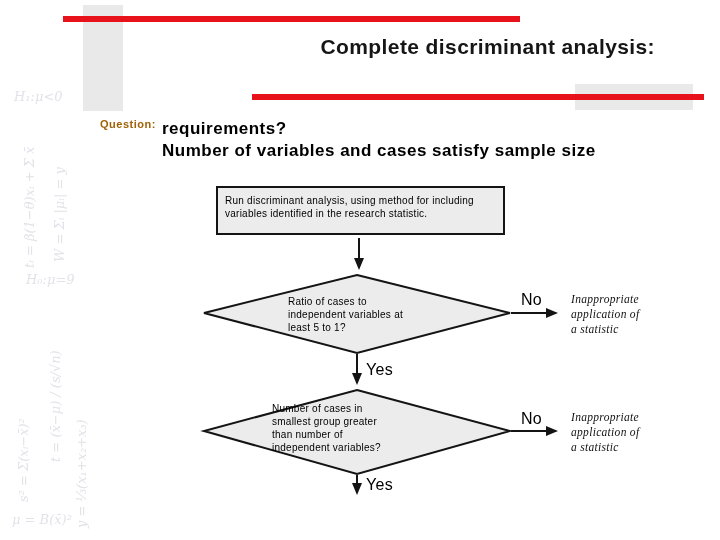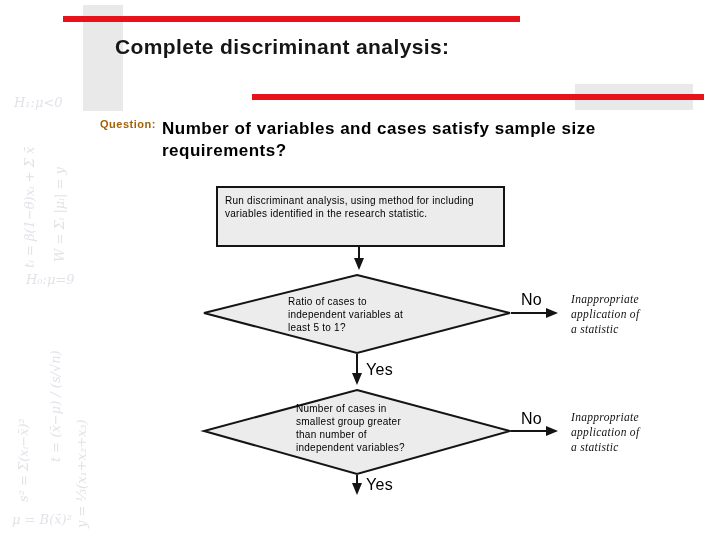--- a/index.html
+++ b/index.html
@@ -15,71 +15,71 @@
   }
   .wm.rot { transform:rotate(-90deg); transform-origin:0 0; }
   
   .gray-bar-v { position:absolute; left:83px; top:5px; width:40px; height:106px; background:#e9e9e9; }
   .gray-block { position:absolute; left:575px; top:84px; width:118px; height:26px; background:#e9e9e9; }
   .red-line { position:absolute; height:6px; background:#e8131a; }
   .red-line.top { left:63px; top:16px; width:457px; }
   .red-line.bottom { left:252px; top:94px; width:452px; }
   
   .title {
-    position:absolute; left:115px; top:34px; width:540px; text-align:left;
+    position:absolute; left:115px; top:34px; width:540px; text-align:right;
     color:#161616; font-size:21px; line-height:25px; font-weight:600; letter-spacing:0.4px;
   }
   
   .q-label { position:absolute; left:100px; top:118px; font-size:11px; font-weight:600; letter-spacing:0.5px; color:#a16207; }
   .q-text  { position:absolute; left:162px; top:118px; font-size:17px; font-weight:600; letter-spacing:0.5px; color:#000; line-height:22px; }
   
   .flow-svg { position:absolute; left:0; top:0; width:720px; height:540px; }
   .pbox {
-    position:absolute; left:216px; top:186px; width:289px; height:61px;
+    position:absolute; left:216px; top:186px; width:289px; height:49px;
     background:#ececec; border:2px solid #141414; padding:6px 0 0 7px;
     font-size:10px; line-height:13px; letter-spacing:0.25px; color:#000;
   }
   .pbox div { white-space:nowrap; }
   .dtext {
     position:absolute; font-size:10px; line-height:13px; letter-spacing:0.25px;
     color:#000; white-space:nowrap;
   }
   .lbl { position:absolute; font-size:16px; color:#000; letter-spacing:0.3px; }
   .outcome {
     position:absolute; font-size:11.5px; line-height:15px; font-style:italic;
     color:#111; letter-spacing:0.3px; white-space:nowrap;font-family:Liberation Serif, serif;
   }
 </style>
 </head>
 <body>
 
 <div class="slide">
 
-  <div class="wm" style="left:14px;top:95px">H₁:μ&lt;0</div>
+  <div class="wm" style="left:14px;top:89px">H₁:μ&lt;0</div>
   <div class="wm rot" style="left:22px;top:268px">tᵢ = β(1−θ)xᵢ + Σ x̄</div>
   <div class="wm rot" style="left:52px;top:262px">W = Σᵢ |μᵢ| = y</div>
   <div class="wm" style="left:26px;top:272px">H₀:μ=9</div>
   <div class="wm rot" style="left:48px;top:462px">t = (x̄−μ) / (s/√n)</div>
   <div class="wm rot" style="left:16px;top:502px">s² = Σ(xᵢ−x̄)²</div>
   <div class="wm rot" style="left:74px;top:528px">y = ⅓(x₁+x₂+x₃)</div>
   <div class="wm" style="left:12px;top:512px">μ = B(x̄)²</div>
 
   <div class="gray-bar-v"></div>
   <div class="red-line top"></div>
   <div class="gray-block"></div>
   <div class="red-line bottom"></div>
 
   <div class="title">
     <div>Complete discriminant analysis:</div>
   </div>
 
   <div class="q-label">Question:</div>
   <div class="q-text">
+    <div>requirements?</div>
     <div>Number of variables and cases satisfy sample size</div>
-    <div>requirements?</div>
   </div>
 
   <svg class="flow-svg" viewBox="0 0 720 540">
     <defs>
       <marker id="ah" markerUnits="userSpaceOnUse" markerWidth="12" markerHeight="10" refX="10" refY="5" orient="auto">
         <path d="M0,0 L12,5 L0,10 Z" fill="#141414"></path>
       </marker>
     </defs>
     <line x1="359" y1="238" x2="359" y2="268" stroke="#141414" stroke-width="2" marker-end="url(#ah)"></line>
     <polygon points="357,275 510,313 357,353 204,313" fill="#ececec" stroke="#141414" stroke-width="2"></polygon>
@@ -94,21 +94,21 @@
     <div>Run discriminant analysis, using method for including</div>
     <div>variables identified in the research statistic.</div>
   </div>
 
   <div class="dtext" style="left:288px;top:295px">
     <div>Ratio of cases to</div>
     <div>independent variables at</div>
     <div>least 5 to 1?</div>
   </div>
 
-  <div class="dtext" style="left:296px;top:402px">
+  <div class="dtext" style="left:272px;top:402px">
     <div>Number of cases in</div>
     <div>smallest group greater</div>
     <div>than number of</div>
     <div>independent variables?</div>
   </div>
 
   <div class="lbl" style="left:521px;top:291px">No</div>
   <div class="lbl" style="left:366px;top:361px">Yes</div>
   <div class="lbl" style="left:521px;top:410px">No</div>
   <div class="lbl" style="left:366px;top:476px">Yes</div>

